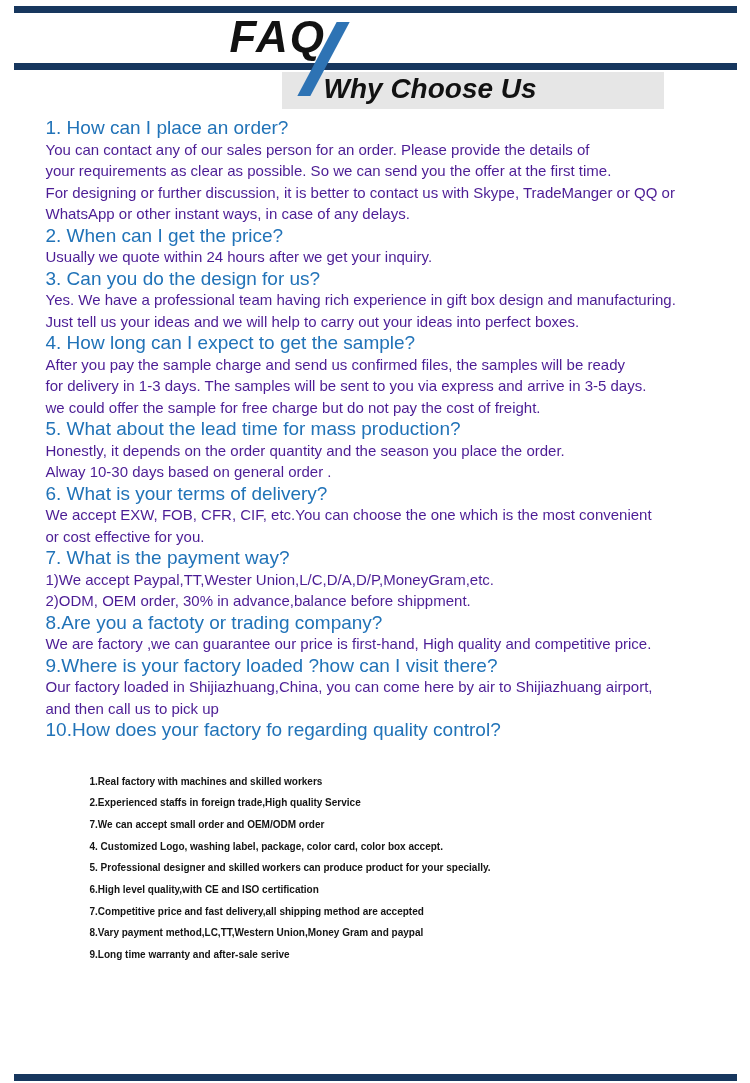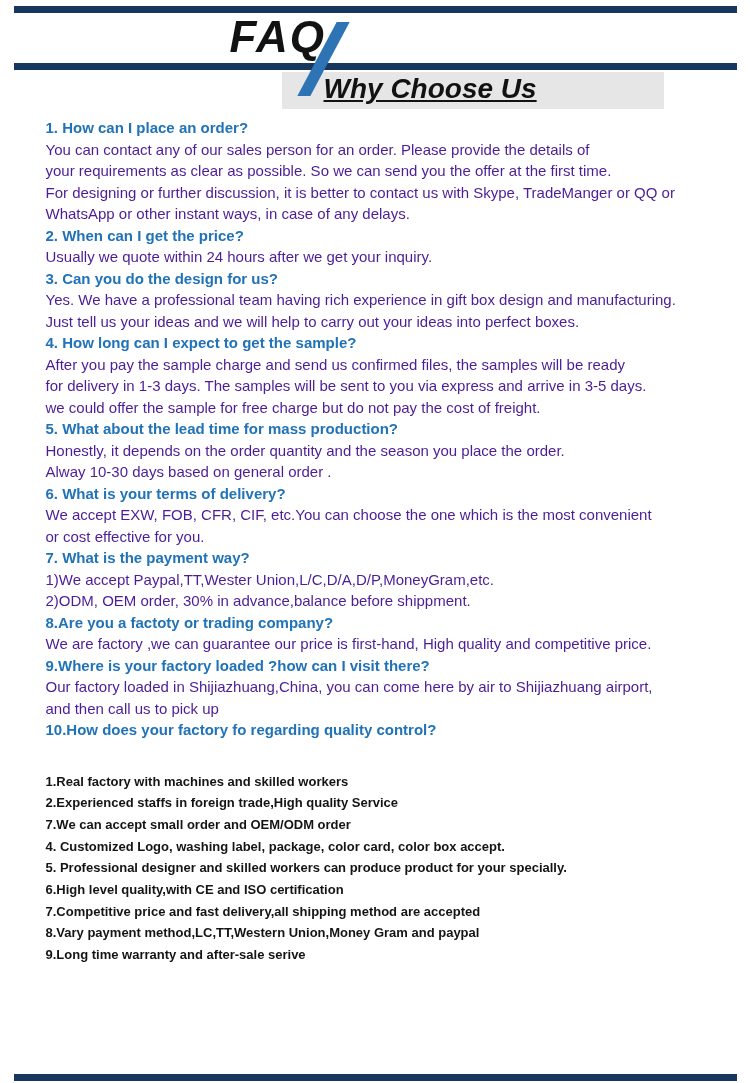--- a/index.html
+++ b/index.html
@@ -55,47 +55,47 @@
   }
   .why-title {
     position: absolute;
     left: 310px;
     top: 73px;
     font-size: 28px;
     font-weight: bold;
     font-style: italic;
     color: #121212;
     z-index: 3;
-    text-decoration: underline;
   }
   .content {
     position: absolute;
     left: 0;
     top: 117px;
     width: 750px;
     padding: 0 26px 0 32px;
   }
   .q {
     color: #2173b8;
-    font-weight: bold;
-    font-size: 15px;
+    font-weight: normal;
+    font-size: 19px;
     line-height: 21.5px;
   }
   .a {
     color: #4c1d95;
     font-size: 15px;
     line-height: 21.5px;
     white-space: pre-line;
   }
   .highlights { margin-top: 30px; }
   .hl {
     color: #141414;
     font-weight: bold;
-    font-size: 13px;
+    font-size: 10px;
     line-height: 21.7px;
+    margin-left: 44px;
   }
 </style>
 </head>
 <body>
 
 <div class="page">
 
   <div class="bar bar-top"></div>
 
   <div class="faq-title">FAQ</div>

